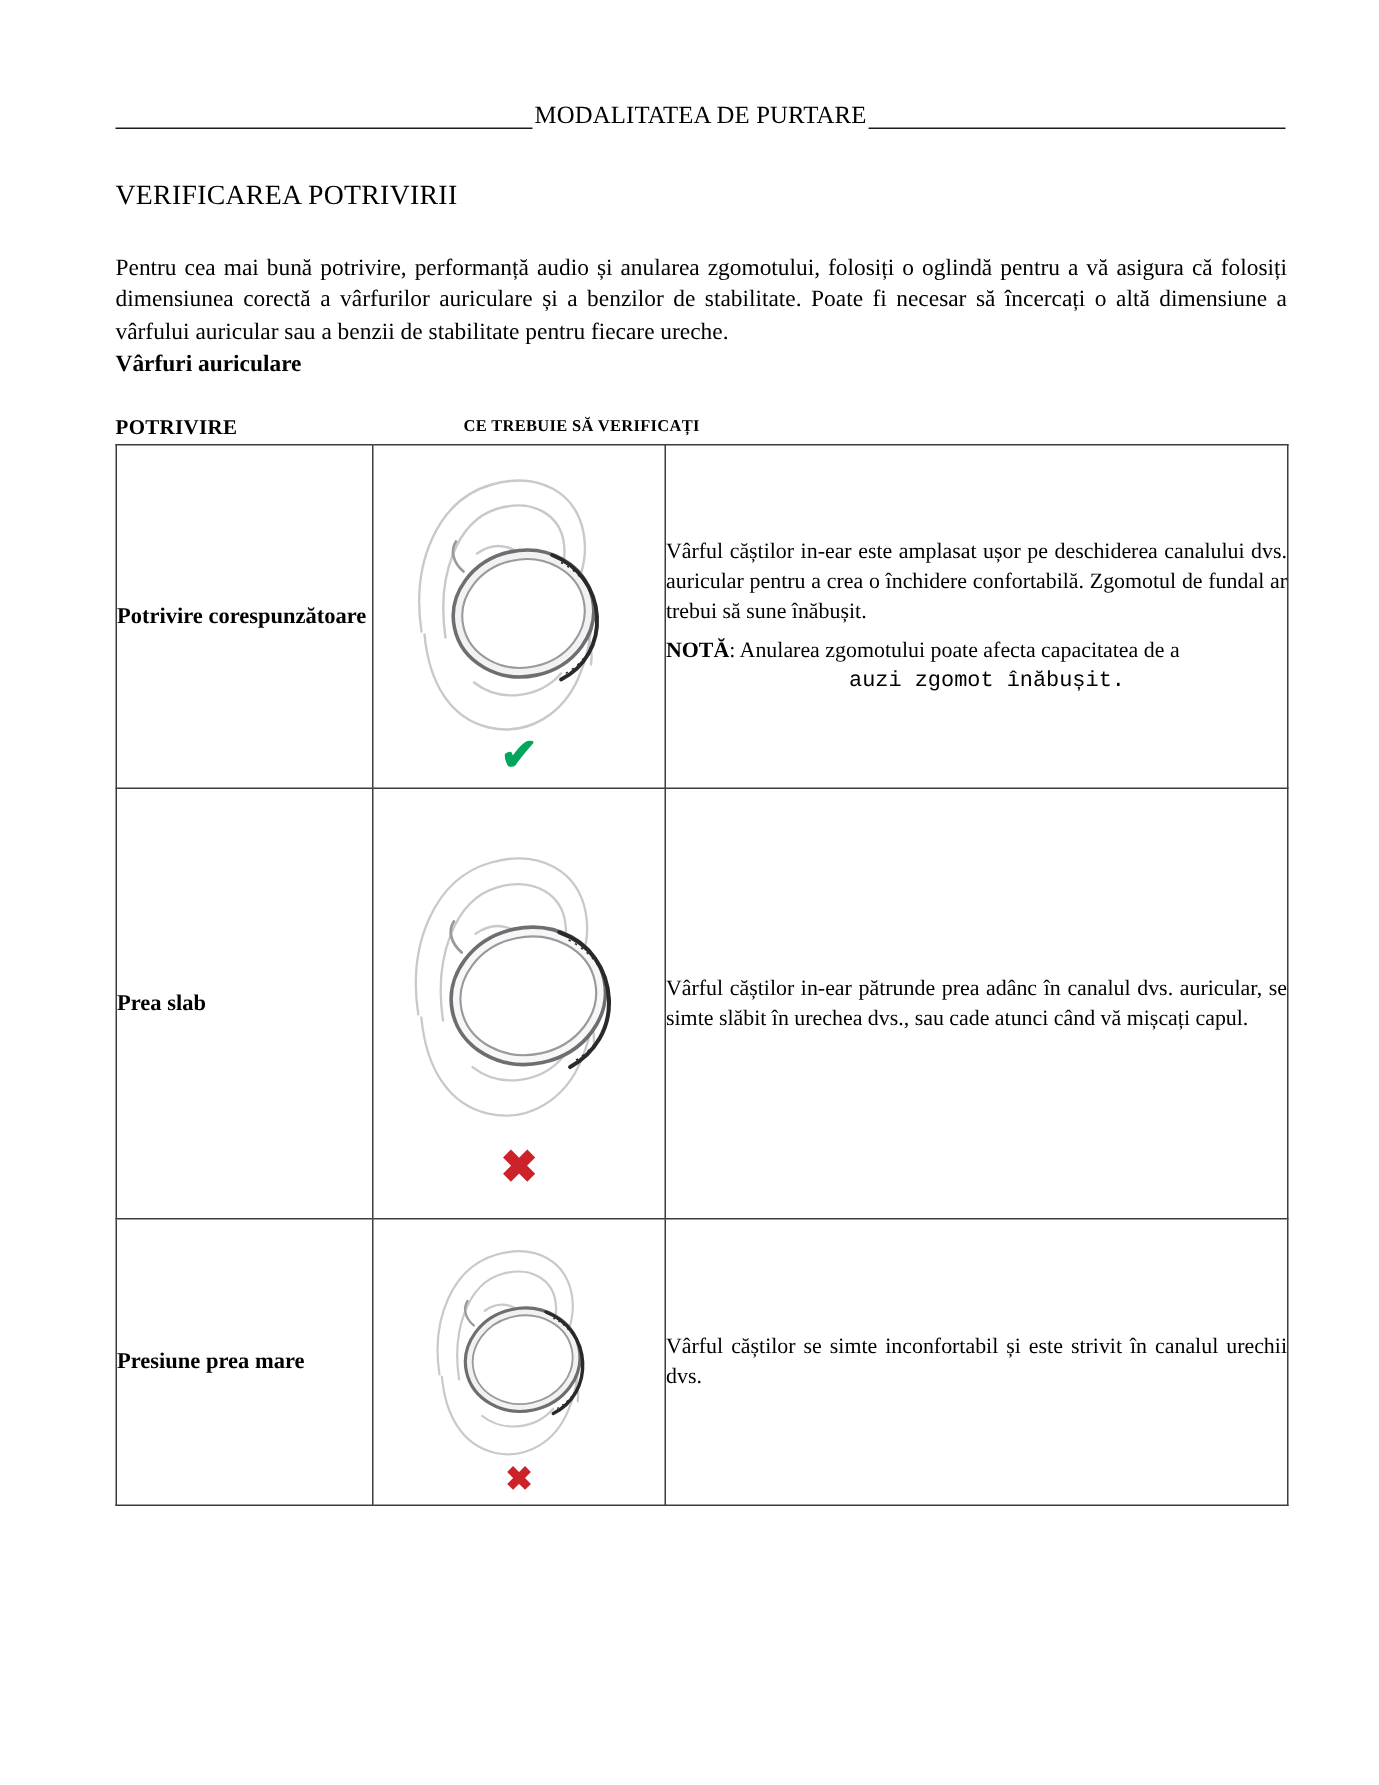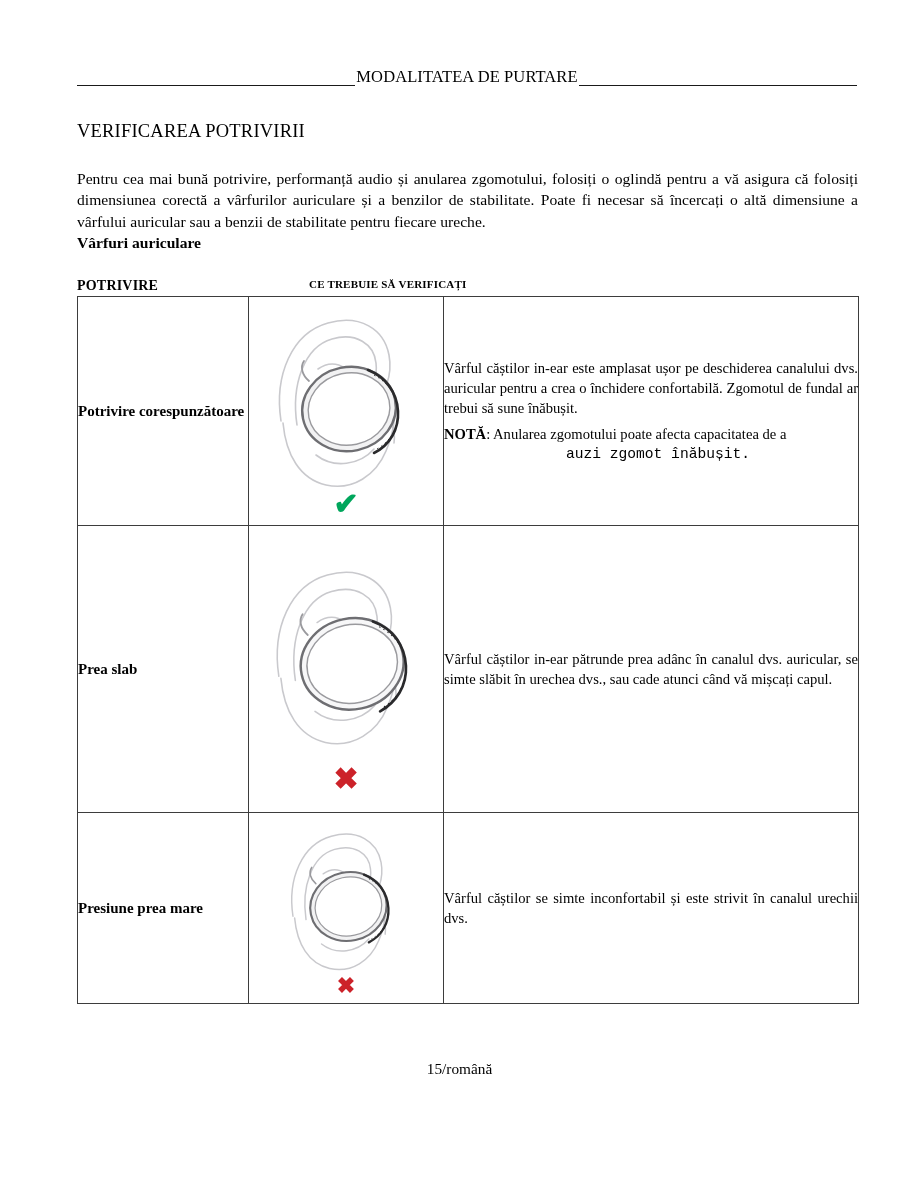--- a/index.html
+++ b/index.html
@@ -310,15 +310,14 @@
           </div>
         </td>
         <td class="desc-cell">
           <div class="desc-text">Vârful căștilor se simte inconfortabil și este strivit în canalul urechii dvs.</div>
         </td>
       </tr>
 
     </tbody>
   </table>
 
-  <div class="footer">15/română</div>
 
 </div>
 
 </body></html>

